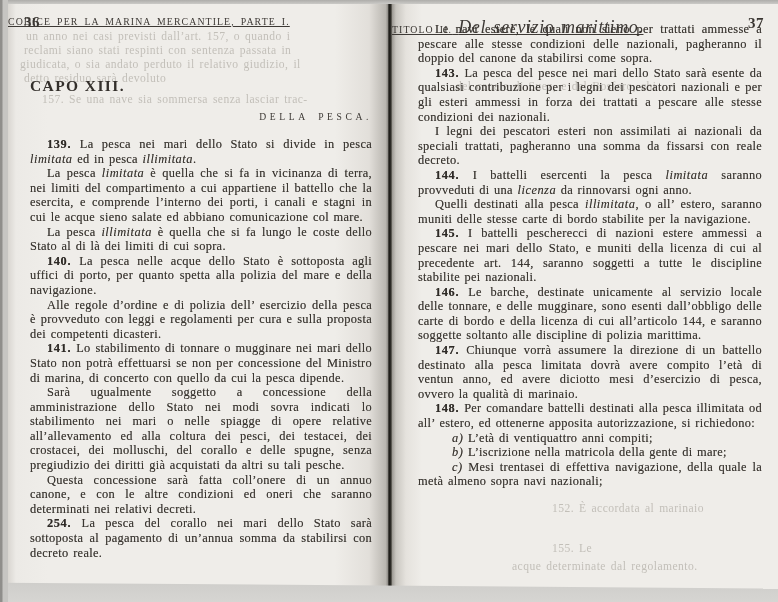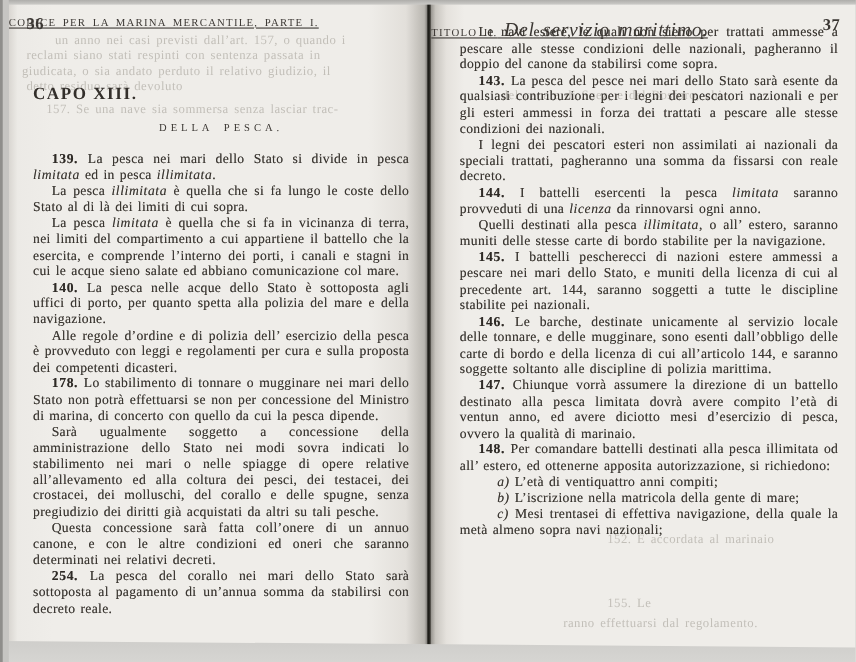--- a/index.html
+++ b/index.html
@@ -27,46 +27,46 @@
     background:linear-gradient(90deg,#55534f,#15140f 45%,#3c3a36 75%,#7b786f);}
   .page-right{left:392px;width:386px;
     background:linear-gradient(90deg,#9b9892 0,#c9c6c0 4px,#e5e2dd 14px,#efede9 30px,#efede9 100%);}
 
   
   .ghost-layer{position:absolute;inset:0;z-index:0;pointer-events:none;}
   .ghost-layer div{
     position:absolute;white-space:nowrap;
     font-size:11.6px;letter-spacing:.45px;word-spacing:1.6px;
     color:#a5a199;opacity:.6;filter:blur(.5px);}
-  .page-left .ghost-layer div:nth-child(1){top:26px;left:42px;}
+  .page-left .ghost-layer div:nth-child(1){top:26px;left:18px;}
   .page-left .ghost-layer div:nth-child(2){top:40px;left:16px;}
   .page-left .ghost-layer div:nth-child(3){top:54px;left:12px;}
   .page-left .ghost-layer div:nth-child(4){top:68px;left:16px;}
   .page-left .ghost-layer div:nth-child(5){top:89px;left:34px;}
   .page-right .ghost-layer div:nth-child(1){top:76px;left:64px;}
-  .page-right .ghost-layer div:nth-child(2){top:480px;left:160px;}
+  .page-right .ghost-layer div:nth-child(2){top:498px;left:160px;}
   .page-right .ghost-layer div:nth-child(3){top:538px;left:160px;}
   .page-right .ghost-layer div:nth-child(4){top:556px;left:120px;}
 
   
   .running-header{position:absolute;top:10px;left:0;right:0;height:16px;z-index:1;}
   .pagenum{position:absolute;font-size:15px;font-weight:bold;color:#3a3632;letter-spacing:.5px;}
   .page-left .pagenum{left:16px;top:0;}
   .page-right .pagenum{right:14px;top:1px;}
   .rh-center{position:absolute;left:0;right:0;text-align:left;top:2px;
     font-size:9.8px;letter-spacing:1.1px;word-spacing:2.5px;color:#3d3935;text-decoration:underline;}
   .page-right .rh-center{top:3px;}
   .rh-italic{font-style:italic;font-size:18px;letter-spacing:.6px;text-transform:none;}
 
   
   .content{position:relative;z-index:1;}
   .page-left .content{padding:44px 16px 0 22px;}
   .chapter-title{text-align:left;font-size:15.5px;letter-spacing:1.4px;
     color:#332f2b;font-weight:bold;margin-top:29px;}
-  .section-title{text-align:center;font-size:9.6px;letter-spacing:3.6px;
+  .section-title{text-align:right;font-size:9.6px;letter-spacing:3.6px;
     word-spacing:4px;color:#3d3935;margin-top:16px;}
   .page-left .body-text{margin-top:15px;}
 
   
   .page-right .content{padding:18px 16px 0 26px;}
 
   
   .body-text{
     font-size:12.4px;line-height:14.6px;color:#3a3631;
     letter-spacing:.3px;word-spacing:1.2px;
@@ -91,40 +91,40 @@
       </div>
     <div class="running-header">
       <span class="pagenum">36</span>
       <span class="rh-center">CODICE PER LA MARINA MERCANTILE, PARTE I.</span>
     </div>
     <div class="content">
       <div class="chapter-title">CAPO XIII.</div>
       <div class="section-title">DELLA PESCA.</div>
       <div class="body-text">
           <p><b>139. </b><span>La pesca nei mari dello Stato si divide in pesca </span><i>limitata</i><span> ed in pesca </span><i>illimitata</i><span>.</span></p>
+          <p><span>La pesca </span><i>limitata</i><span> è quella che si fa in vicinanza di terra, nei limiti del compartimento a cui appartiene il battello che la esercita, e comprende l’interno dei porti, i canali e stagni in cui le acque sieno salate ed abbiano comunicazione col mare.</span></p>
           <p><span>La pesca </span><i>illimitata</i><span> è quella che si fa lungo le coste dello Stato al di là dei limiti di cui sopra.</span></p>
-          <p><span>La pesca </span><i>limitata</i><span> è quella che si fa in vicinanza di terra, nei limiti del compartimento a cui appartiene il battello che la esercita, e comprende l’interno dei porti, i canali e stagni in cui le acque sieno salate ed abbiano comunicazione col mare.</span></p>
           <p><b>140. </b><span>La pesca nelle acque dello Stato è sottoposta agli uffici di porto, per quanto spetta alla polizia del mare e della navigazione.</span></p>
           <p><span>Alle regole d’ordine e di polizia dell’ esercizio della pesca è provveduto con leggi e regolamenti per cura e sulla proposta dei competenti dicasteri.</span></p>
-          <p><b>178. </b><span>Lo stabilimento di tonnare o mugginare nei mari dello Stato non potrà effettuarsi se non per concessione del Ministro di marina, di concerto con quello da cui la pesca dipende.</span></p>
+          <p><b>141. </b><span>Lo stabilimento di tonnare o mugginare nei mari dello Stato non potrà effettuarsi se non per concessione del Ministro di marina, di concerto con quello da cui la pesca dipende.</span></p>
           <p><span>Sarà ugualmente soggetto a concessione della amministrazione dello Stato nei modi sovra indicati lo stabilimento nei mari o nelle spiagge di opere relative all’allevamento ed alla coltura dei pesci, dei testacei, dei crostacei, dei molluschi, del corallo e delle spugne, senza pregiudizio dei diritti già acquistati da altri su tali pesche.</span></p>
           <p><span>Questa concessione sarà fatta coll’onere di un annuo canone, e con le altre condizioni ed oneri che saranno determinati nei relativi decreti.</span></p>
           <p><b>254. </b><span>La pesca del corallo nei mari dello Stato sarà sottoposta al pagamento di un’annua somma da stabilirsi con decreto reale.</span></p>
         </div>
     </div>
   </div>
 
   <div class="gutter"></div>
 
   <div class="page page-right">
     <div class="ghost-layer">
         <div>del canale di Suez, e del Bosforo, chi</div>
         <div>152. È accordata al marinaio</div>
         <div>155. Le</div>
-        <div>ranno effettuarsi dal regolamento.</div>
+        <div>acque determinate dal regolamento.</div>
       </div>
     <div class="running-header">
       <span class="rh-center"><span>TITOLO II.</span> <span class="rh-italic">Del servizio marittimo.</span></span>
       <span class="pagenum">37</span>
     </div>
     <div class="content">
       <div class="body-text">
           <p><span>Le navi estere, le quali non sieno per trattati ammesse a pescare alle stesse condizioni delle nazionali, pagheranno il doppio del canone da stabilirsi come sopra.</span></p>
           <p><b>143. </b><span>La pesca del pesce nei mari dello Stato sarà esente da qualsiasi contribuzione per i legni dei pescatori nazionali e per gli esteri ammessi in forza dei trattati a pescare alle stesse condizioni dei nazionali.</span></p>
           <p><span>I legni dei pescatori esteri non assimilati ai nazionali da speciali trattati, pagheranno una somma da fissarsi con reale decreto.</span></p>

